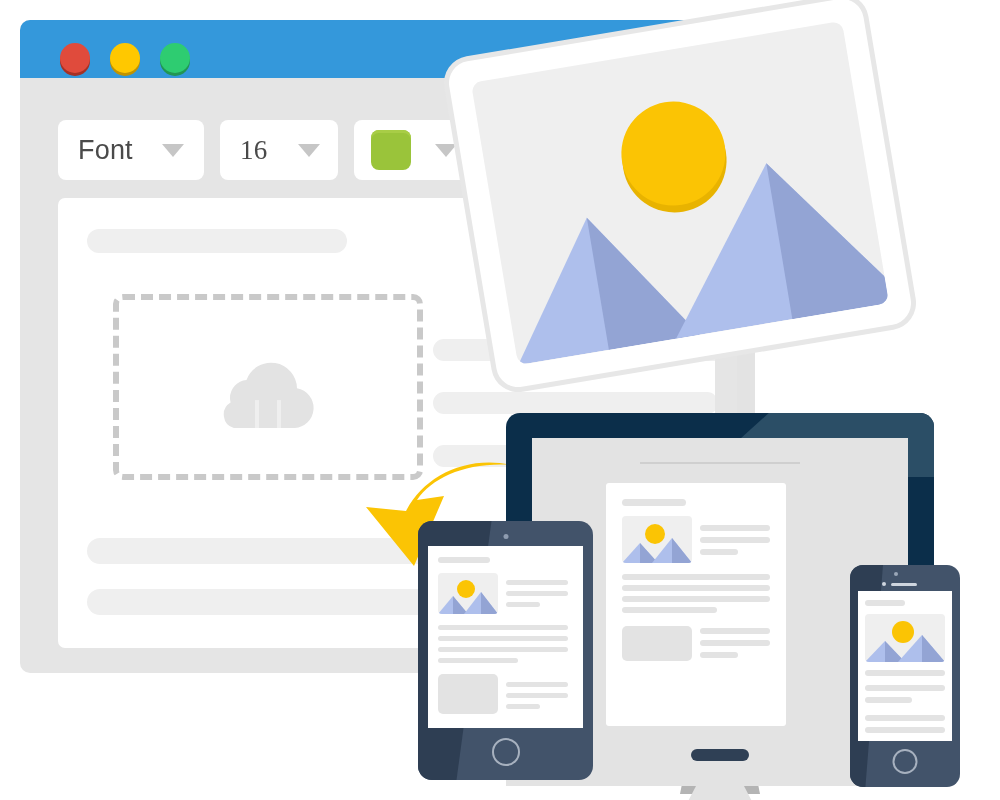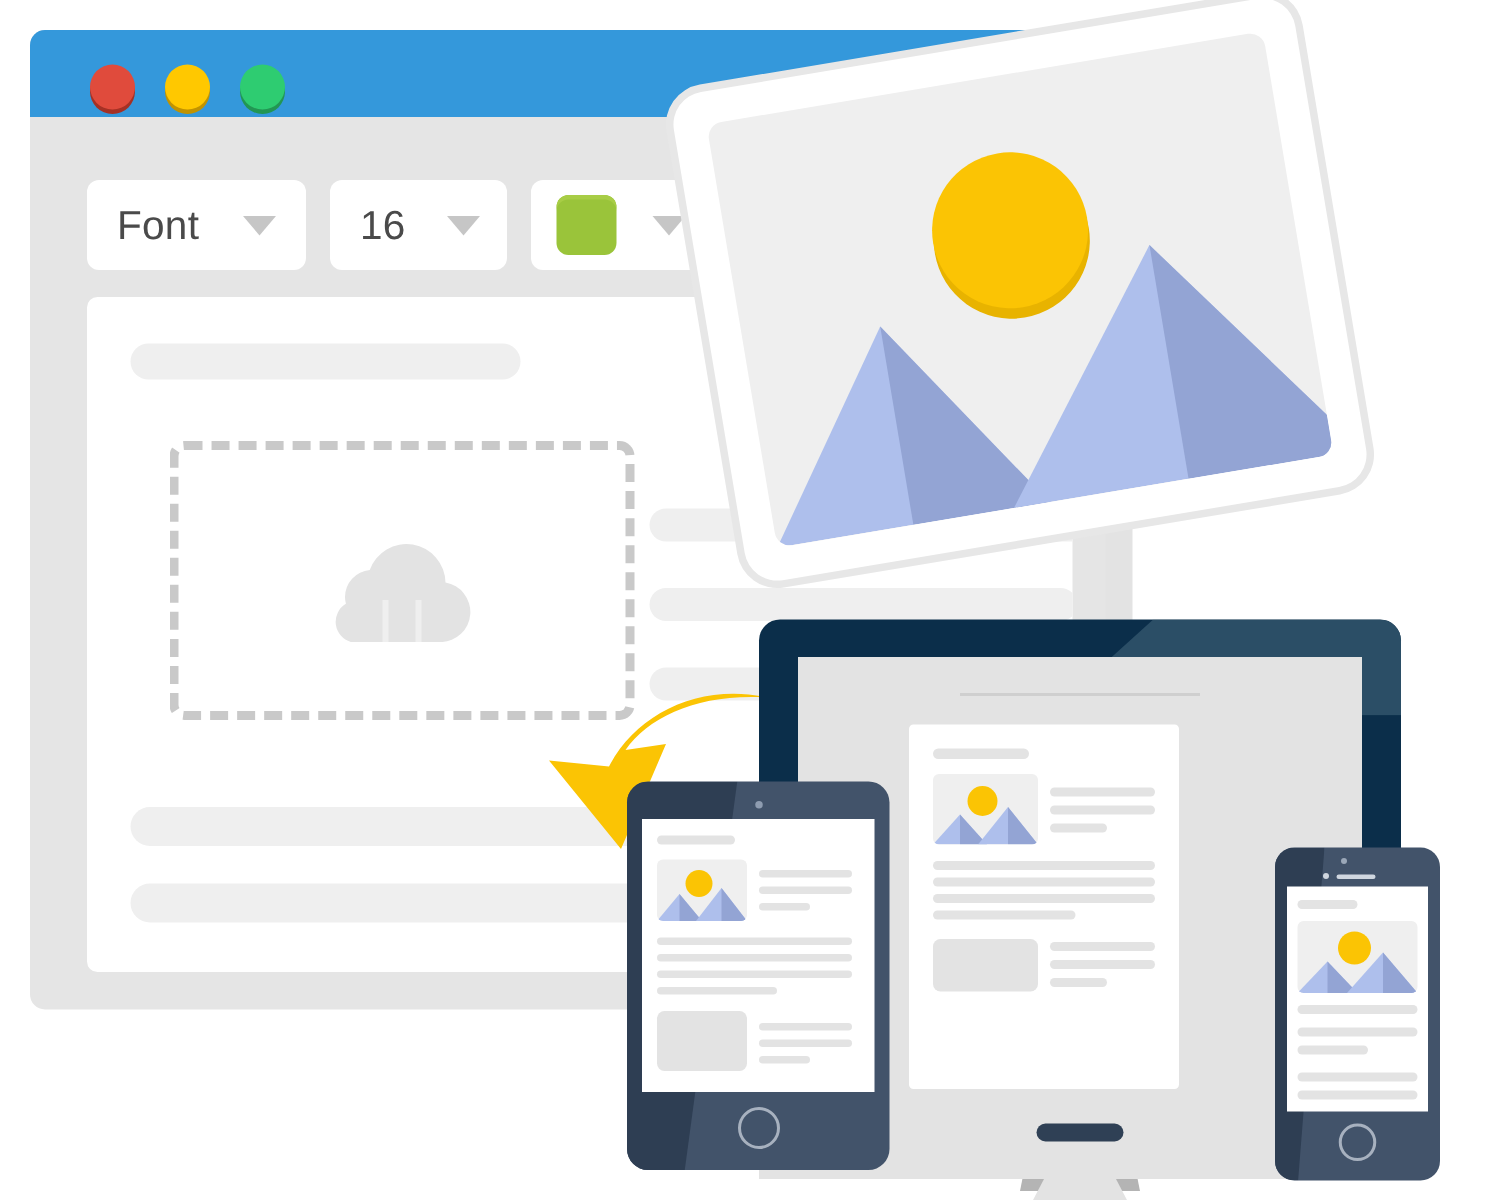--- a/index.html
+++ b/index.html
@@ -15,21 +15,21 @@
   .dot{position:absolute;width:30px;height:30px;border-radius:50%;top:23px;}
   .dot i{position:absolute;left:0;top:0;width:30px;height:30px;border-radius:50%;display:block;}
   .dot .sh{top:3px;filter:brightness(.86);}
   #dot-red{left:40px;}
   #dot-yellow{left:90px;}
   #dot-green{left:140px;}
 
   .tool-btn{position:absolute;top:100px;height:60px;background:#ffffff;border-radius:8px;
     display:flex;align-items:center;}
   #tool-font{left:38px;width:146px;}
-  #tool-size{left:200px;width:118px;}
+  #tool-size{left:200px;width:118px;font-family:Liberation Serif, serif;}
   #tool-color{left:334px;width:120px;}
   #tool-extra{left:470px;width:120px;}
   .tool-label{font-size:27px;color:#4a4a4a;margin-left:20px;letter-spacing:.2px;}
   .caret{width:0;height:0;border-left:11px solid transparent;border-right:11px solid transparent;
     border-top:13px solid #c6c6c6;position:absolute;}
   #caret-font{right:20px;}
   #caret-size{right:18px;}
   #caret-color{right:17px;}
   .swatch{width:40px;height:40px;border-radius:8px;margin-left:17px;
     background:#9ac43a;box-shadow:inset 0 3px 0 0 #a8cd46;}

